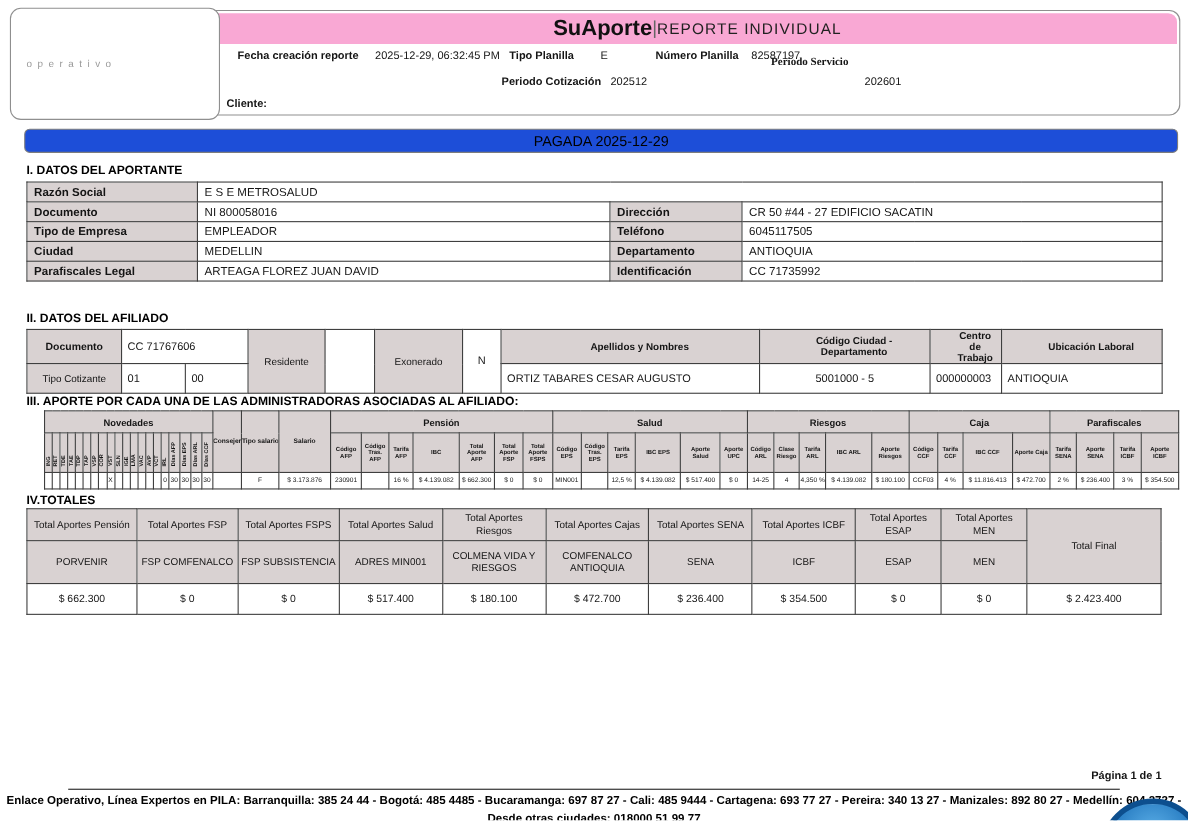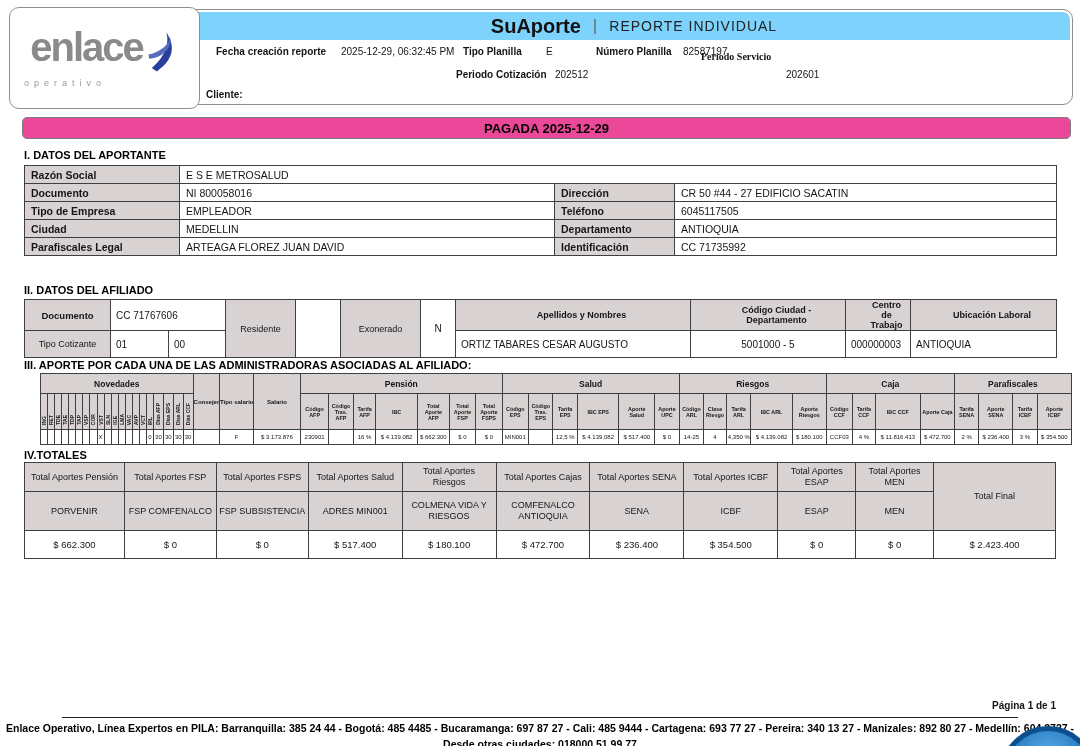--- a/index.html
+++ b/index.html
@@ -8,32 +8,32 @@
 
   
   .report-header{position:absolute;left:22px;top:9px;width:1049px;height:94px;
                  border:1.5px solid #8f8f8f;border-radius:10px;background:#fff;}
   .logo-box{position:absolute;left:-14px;top:-3px;width:189px;height:100px;background:#fff;
             border:1.5px solid #8f8f8f;border-radius:10px;z-index:2;
             display:flex;flex-direction:column;align-items:center;justify-content:center;}
   .logo-row{display:flex;align-items:flex-start;gap:2px;}
   .logo-text{font-size:40px;font-weight:bold;color:#8a8a8a;letter-spacing:-2px;line-height:38px;}
   .logo-sub{font-size:9px;color:#9a9a9a;letter-spacing:5px;margin-top:0px;align-self:flex-start;padding-left:14px;}
-  .title-bar{position:absolute;left:175px;top:2px;right:2px;height:28px;background:#7dd3fc;
-             border-radius:0 8px 0 0;display:flex;align-items:center;justify-content:center;gap:12px;}
+  .title-bar{position:absolute;left:175px;top:2px;right:2px;height:28px;background:#f9a8d4;
+             border-radius:0 8px 0 0;display:flex;align-items:center;justify-content:center;}
   .title-main{font-size:20px;font-weight:bold;color:#111;}
   .title-div{font-size:17px;color:#666;}
   .title-sub{font-size:14px;color:#222;letter-spacing:1px;}
   .hm{position:absolute;font-size:10px;white-space:nowrap;}
   .hm.b{font-weight:bold;}
 
   
-  .status-bar{position:absolute;left:22px;top:117px;width:1047px;height:20px;background:#ec4899;
+  .status-bar{position:absolute;left:22px;top:117px;width:1047px;height:20px;background:#1d4ed8;
               border:1px solid #7d7d7d;border-radius:5px;display:flex;align-items:center;
-              justify-content:center;font-weight:bold;font-size:13px;color:#000;}
+              justify-content:center;font-weight:normal;font-size:13px;color:#000;}
 
   
   .sec-title{position:absolute;left:24px;font-size:11px;font-weight:bold;color:#000;}
 
   
   table{border-collapse:collapse;table-layout:fixed;}
   td,th{border:1px solid #3f3f3f;overflow:hidden;white-space:nowrap;}
   .lblbg{background:#d9d2d2;}
 
   .t1{position:absolute;left:24px;top:165px;width:1032px;}
@@ -71,29 +71,20 @@
                background:radial-gradient(circle at 50% 30%,#5db0e8,#1a6fb8 60%,#11599c);
                border:5px solid #0d4f8e;box-sizing:border-box;}
 </style>
 </head>
 <body>
 
 <div class="page">
 
   <div class="report-header">
     <div class="logo-box">
-      <div class="logo-row">
-        <span class="logo-text">enlace</span>
-        <span>
-          <svg width="34" height="46" viewBox="0 0 40 52">
-            <path d="M8 46 C 20 36, 30 20, 25 4 C 36 20, 34 36, 14 50 Z" fill="#2a3f9b"></path>
-            <path d="M4 30 C 16 28, 27 20, 30 10 C 31 24, 20 34, 5 35 Z" fill="#5a6cc0"></path>
-          </svg>
-        </span>
-      </div>
       <div class="logo-sub">operativo</div>
     </div>
 
     <div class="title-bar">
       <span class="title-main">SuAporte</span>
       <span class="title-div">|</span>
       <span class="title-sub">REPORTE INDIVIDUAL</span>
     </div>
 
     <span class="hm b" style="left:193px;top:36px;">Fecha creación reporte</span>

